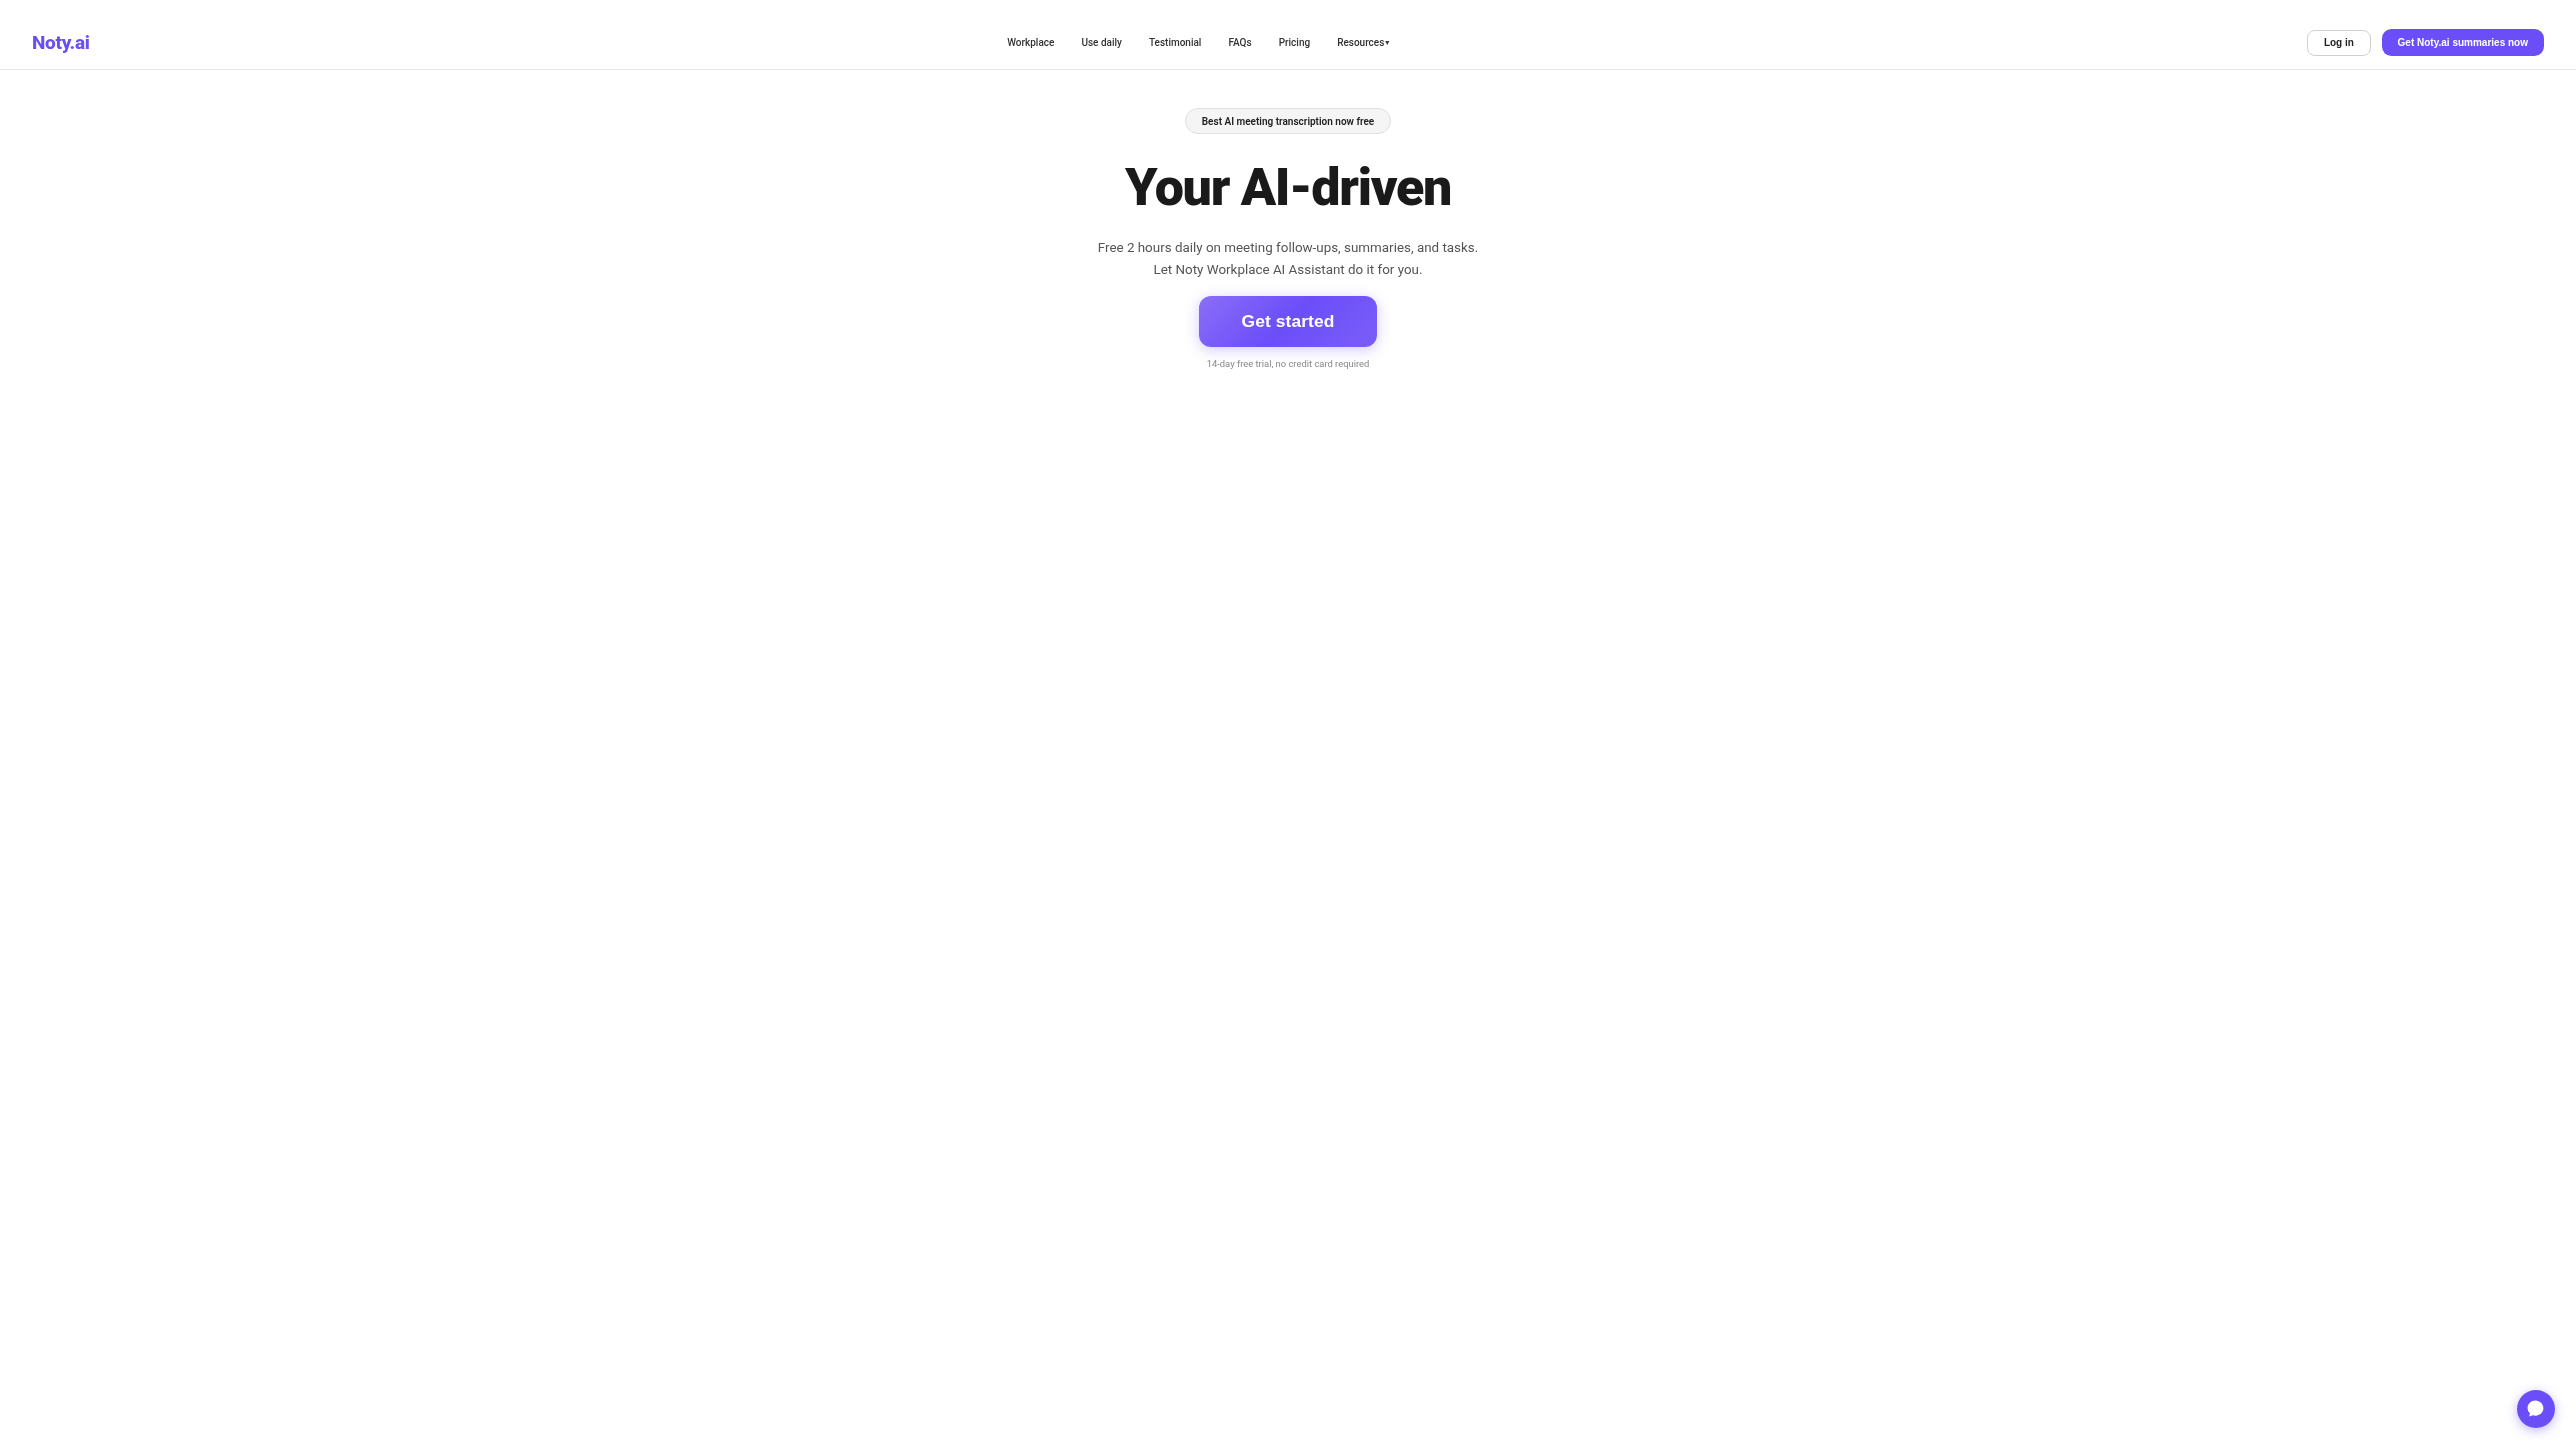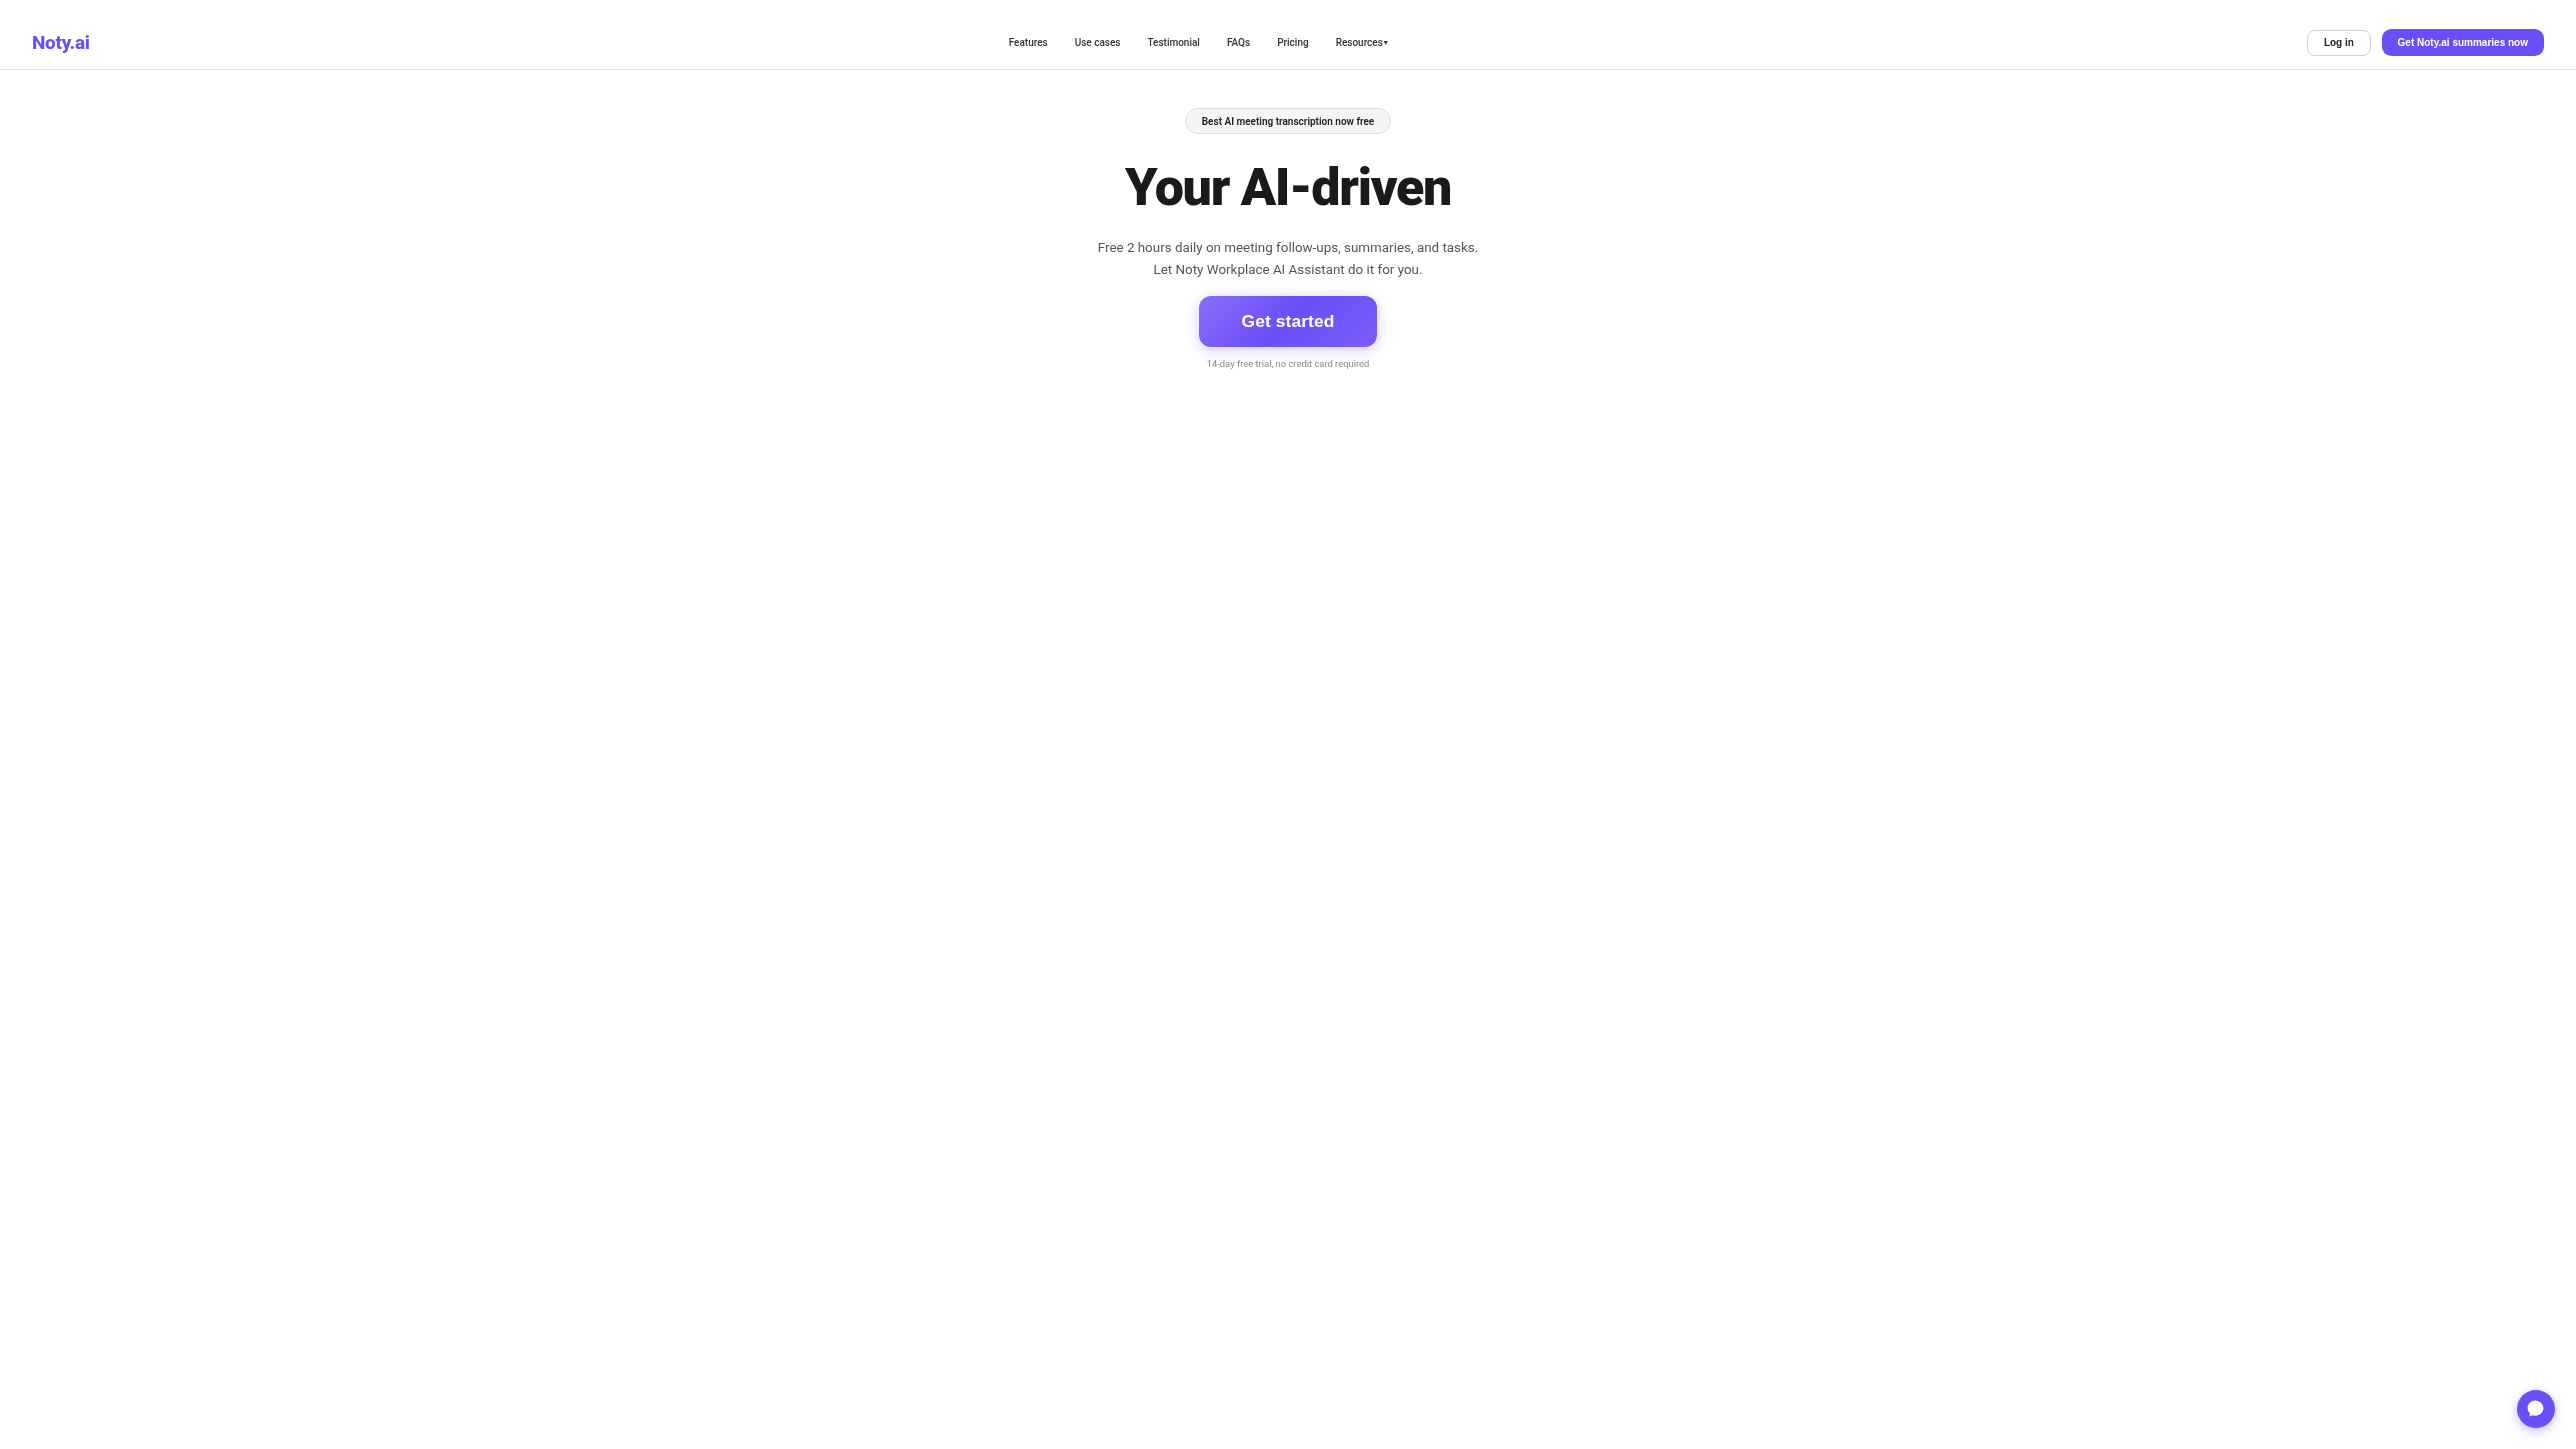--- a/index.html
+++ b/index.html
@@ -182,24 +182,24 @@
     }
   </style>
 </head>
 <body>
 
 <nav class="navbar">
   <a class="navbar-logo" href="#">Noty.ai</a>
 
   <ul class="navbar-nav">
     <li>
-      <a href="#">Features</a>
-    </li>
-    <li>
-      <a href="#">Use cases</a>
+      <a href="#">Workplace</a>
+    </li>
+    <li>
+      <a href="#">Use daily</a>
     </li>
     <li>
       <a href="#">Testimonial</a>
     </li>
     <li>
       <a href="#">FAQs</a>
     </li>
     <li>
       <a href="#">Pricing</a>
     </li>

